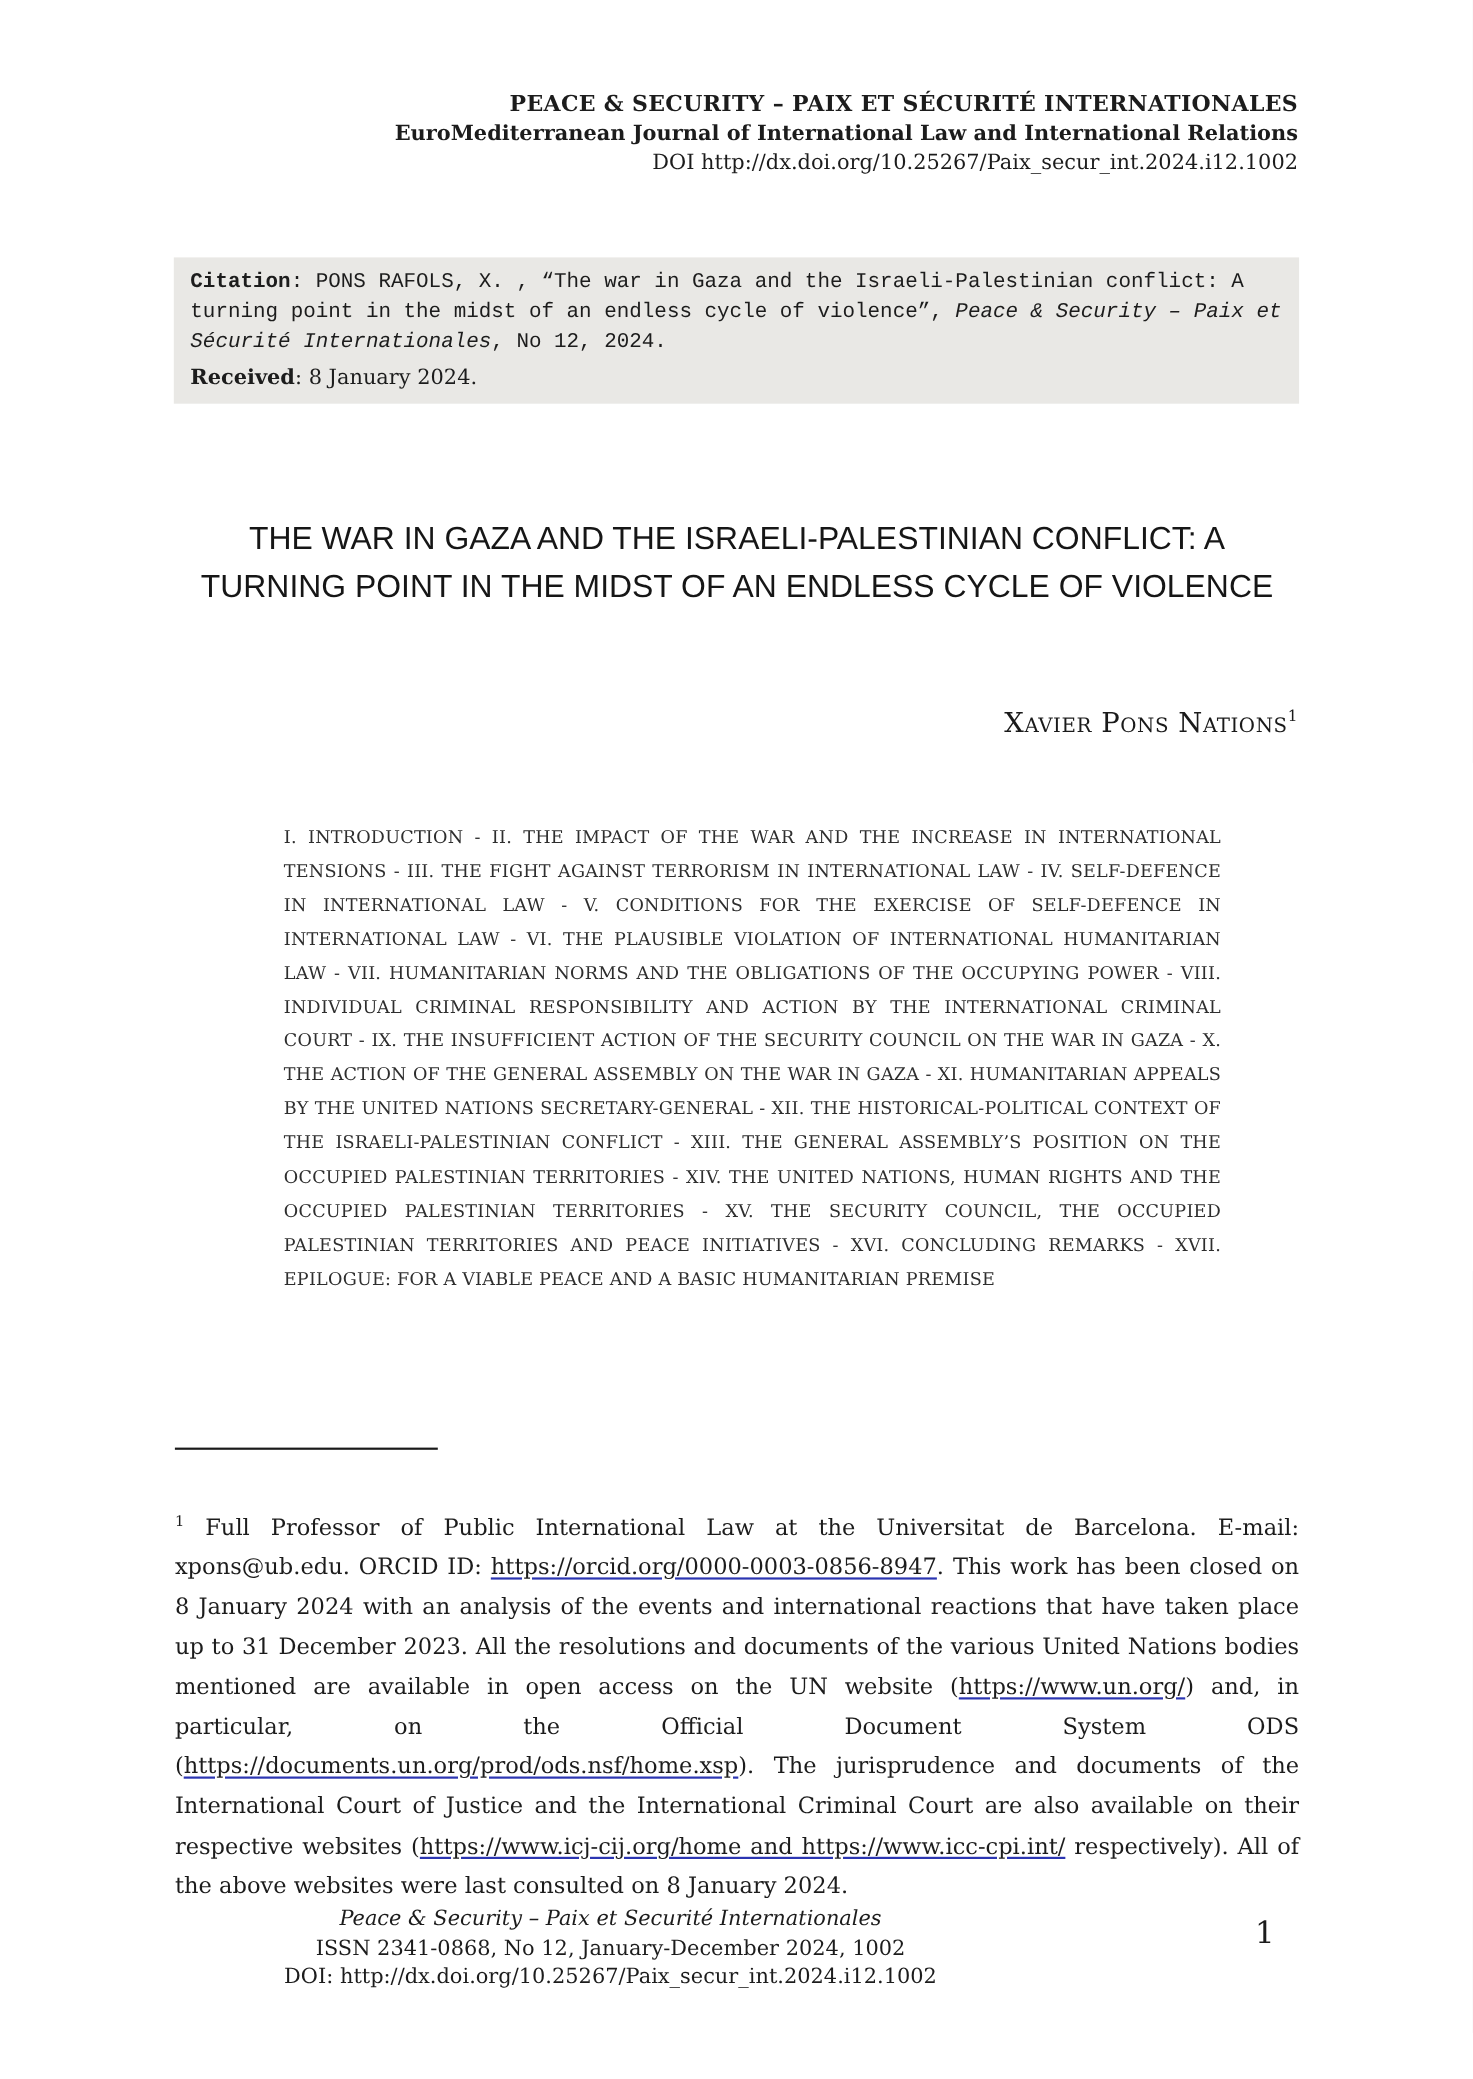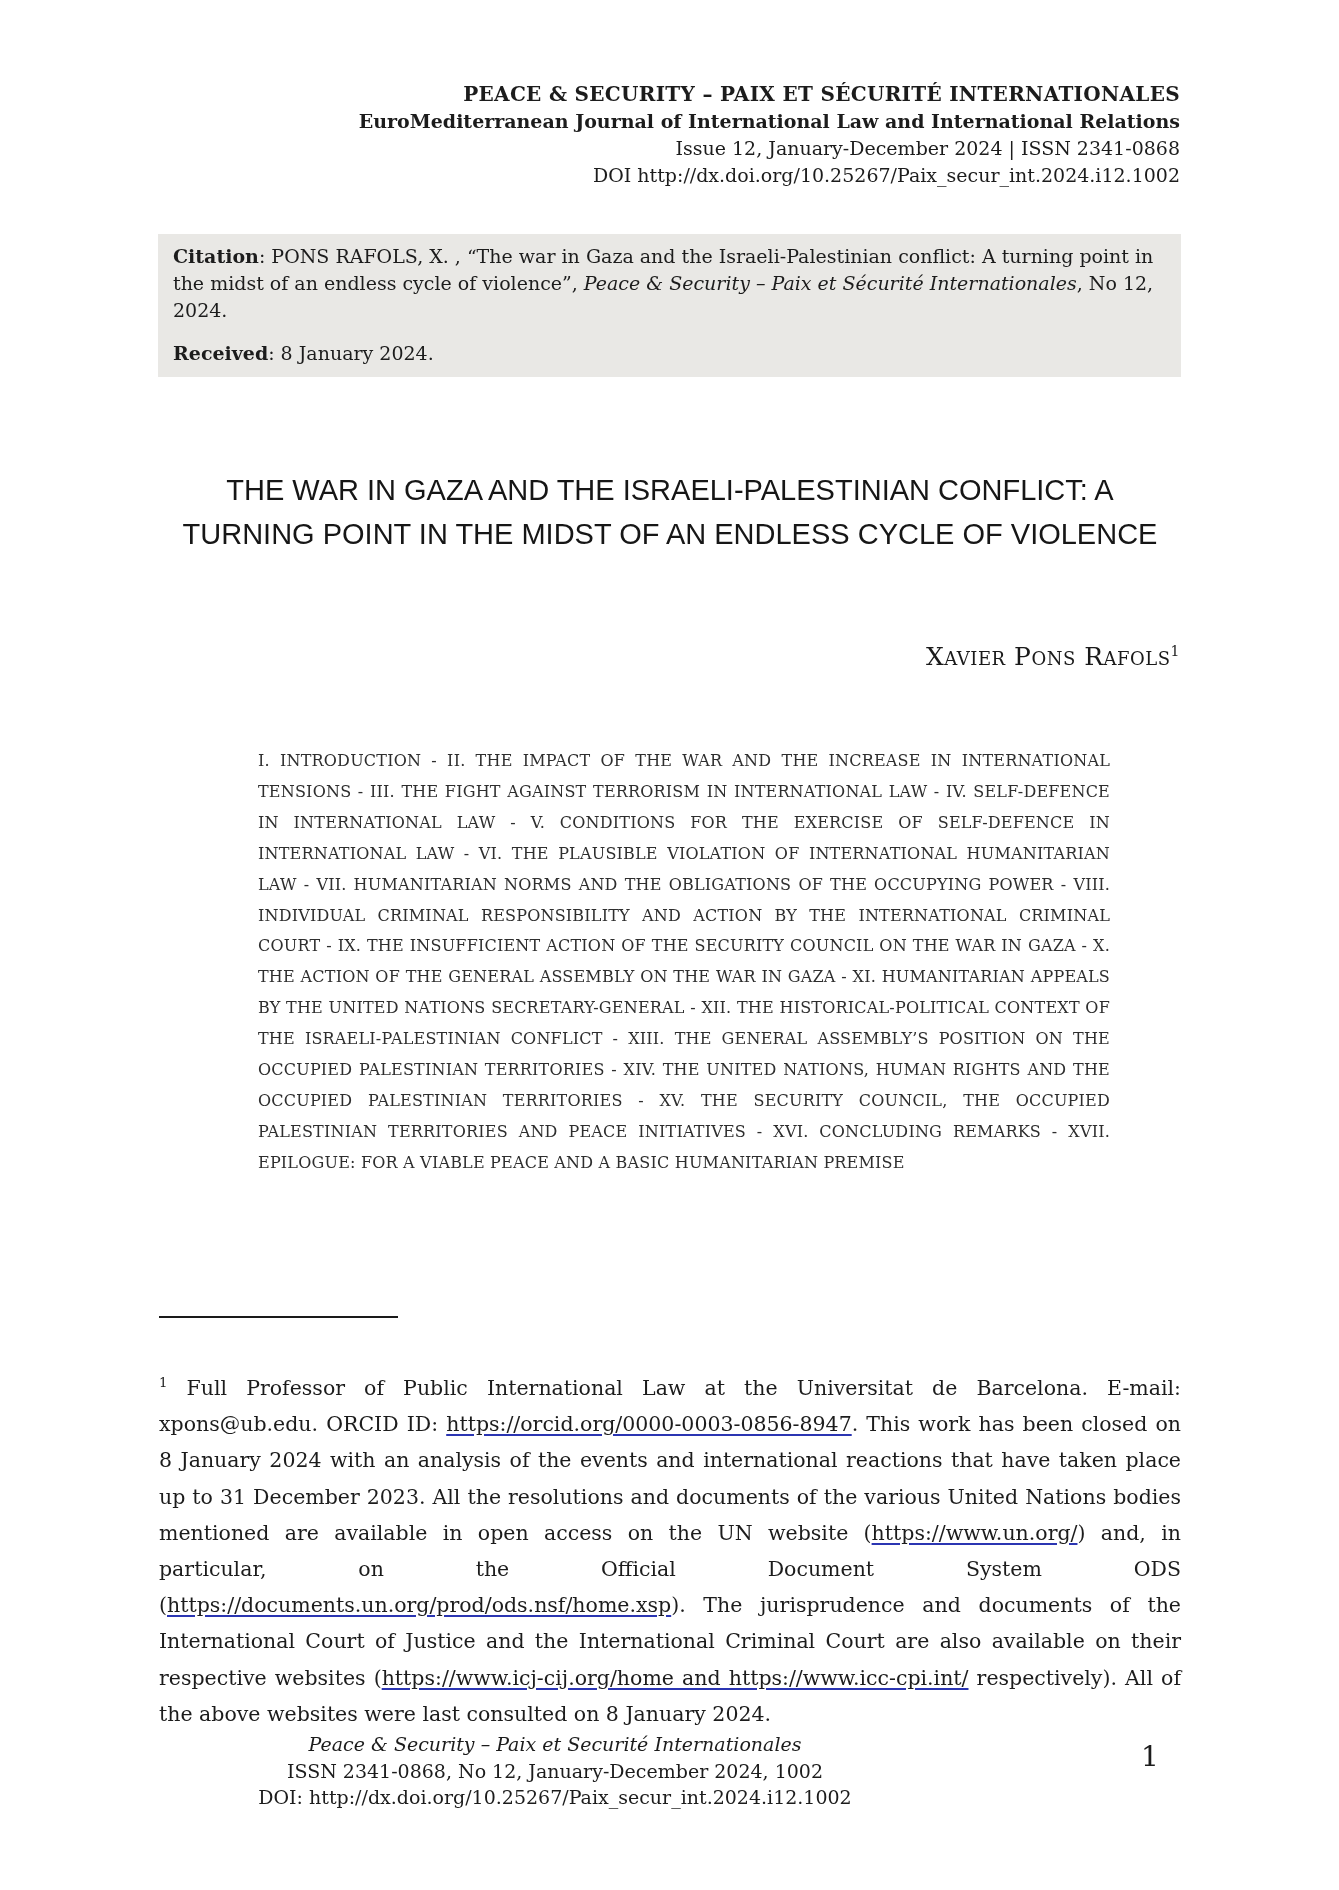--- a/index.html
+++ b/index.html
@@ -26,21 +26,21 @@
   .hdr-l3,.hdr-l4{font-size:19px;}
   
   .citebox{
     position:absolute;left:158px;top:234px;width:1023px;
     box-sizing:border-box;
     background:var(--box-bg);
     padding:9px 16px 10px 15px;
     font-size:19px;line-height:27px;
   }
   .citebox p{margin:0;}
-  .citebox .cite{margin-bottom:16px;}
+  .citebox .cite{margin-bottom:6px;font-family:Liberation Mono, monospace;}
   
   .seg-bold{font-weight:bold;}
   .seg-italic{font-style:italic;}
   .seg-link{
     text-decoration:underline;
     text-decoration-color:var(--link-underline);
     text-decoration-thickness:1.5px;
     text-underline-offset:3px;
     cursor:pointer;
   }
@@ -93,32 +93,31 @@
   }
 </style>
 </head>
 <body>
 
 <div class="page">
 
   <header class="hdr">
     <div class="hdr-l1">PEACE &amp; SECURITY – PAIX ET SÉCURITÉ INTERNATIONALES</div>
     <div class="hdr-l2">EuroMediterranean Journal of International Law and International Relations</div>
-    <div class="hdr-l3">Issue 12, January-December 2024 | ISSN 2341-0868</div>
     <div class="hdr-l4">DOI http://dx.doi.org/10.25267/Paix_secur_int.2024.i12.1002</div>
   </header>
 
   <section class="citebox">
     <p class="cite"><span class="seg-bold">Citation</span><span class="seg-normal">: PONS RAFOLS, X. , “The war in Gaza and the Israeli-Palestinian conflict: A turning point in the midst of an endless cycle of violence”, </span><span class="seg-italic">Peace &amp; Security – Paix et Sécurité Internationales</span><span class="seg-normal">, No 12, 2024.</span></p>
     <p class="recv"><span class="seg-bold">Received</span><span class="seg-normal">: 8 January 2024.</span></p>
   </section>
 
   <h1 class="title">THE WAR IN GAZA AND THE ISRAELI-PALESTINIAN CONFLICT: A TURNING POINT IN THE MIDST OF AN ENDLESS CYCLE OF VIOLENCE</h1>
 
-  <div class="author"><span>Xavier Pons Rafols</span><sup>1</sup></div>
+  <div class="author"><span>Xavier Pons Nations</span><sup>1</sup></div>
 
   <div class="toc">I. INTRODUCTION - II. THE IMPACT OF THE WAR AND THE INCREASE IN INTERNATIONAL TENSIONS - III. THE FIGHT AGAINST TERRORISM IN INTERNATIONAL LAW - IV. SELF-DEFENCE IN INTERNATIONAL LAW - V. CONDITIONS FOR THE EXERCISE OF SELF-DEFENCE IN INTERNATIONAL LAW - VI. THE PLAUSIBLE VIOLATION OF INTERNATIONAL HUMANITARIAN LAW - VII. HUMANITARIAN NORMS AND THE OBLIGATIONS OF THE OCCUPYING POWER - VIII. INDIVIDUAL CRIMINAL RESPONSIBILITY AND ACTION BY THE INTERNATIONAL CRIMINAL COURT - IX. THE INSUFFICIENT ACTION OF THE SECURITY COUNCIL ON THE WAR IN GAZA - X. THE ACTION OF THE GENERAL ASSEMBLY ON THE WAR IN GAZA - XI. HUMANITARIAN APPEALS BY THE UNITED NATIONS SECRETARY-GENERAL - XII. THE HISTORICAL-POLITICAL CONTEXT OF THE ISRAELI-PALESTINIAN CONFLICT - XIII. THE GENERAL ASSEMBLY’S POSITION ON THE OCCUPIED PALESTINIAN TERRITORIES - XIV. THE UNITED NATIONS, HUMAN RIGHTS AND THE OCCUPIED PALESTINIAN TERRITORIES - XV. THE SECURITY COUNCIL, THE OCCUPIED PALESTINIAN TERRITORIES AND PEACE INITIATIVES - XVI. CONCLUDING REMARKS - XVII. EPILOGUE: FOR A VIABLE PEACE AND A BASIC HUMANITARIAN PREMISE</div>
 
   <div class="fn-rule"></div>
 
   <div class="footnote"><span class="seg-sup">1</span><span class="seg-normal"> Full Professor of Public International Law at the Universitat de Barcelona. E-mail: xpons@ub.edu. ORCID ID: </span><span class="seg-link">https://orcid.org/0000-0003-0856-8947</span><span class="seg-normal">. This work has been closed on 8 January 2024 with an analysis of the events and international reactions that have taken place up to 31 December 2023. All the resolutions and documents of the various United Nations bodies mentioned are available in open access on the UN website (</span><span class="seg-link">https://www.un.org/</span><span class="seg-normal">) and, in particular, on the Official Document System ODS (</span><span class="seg-link">https://documents.un.org/prod/ods.nsf/home.xsp</span><span class="seg-normal">). The jurisprudence and documents of the International Court of Justice and the International Criminal Court are also available on their respective websites (</span><span class="seg-link">https://www.icj-cij.org/home and https://www.icc-cpi.int/</span><span class="seg-normal"> respectively). All of the above websites were last consulted on 8 January 2024.</span></div>
 
   <footer class="footer">
     <div class="f-l1">Peace &amp; Security – Paix et Securité Internationales</div>
     <div class="f-l2">ISSN 2341-0868, No 12, January-December 2024, 1002</div>

